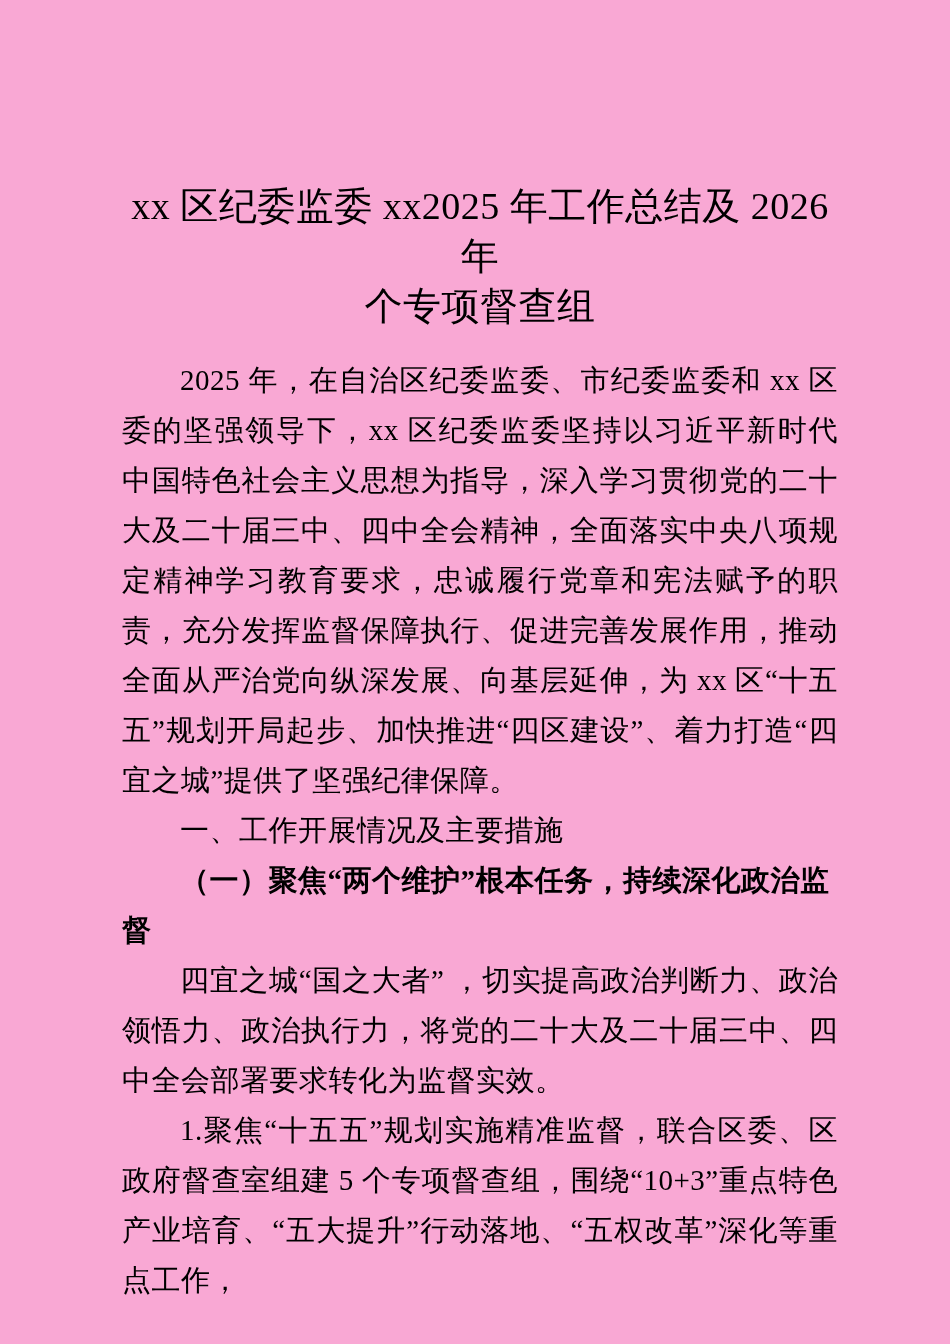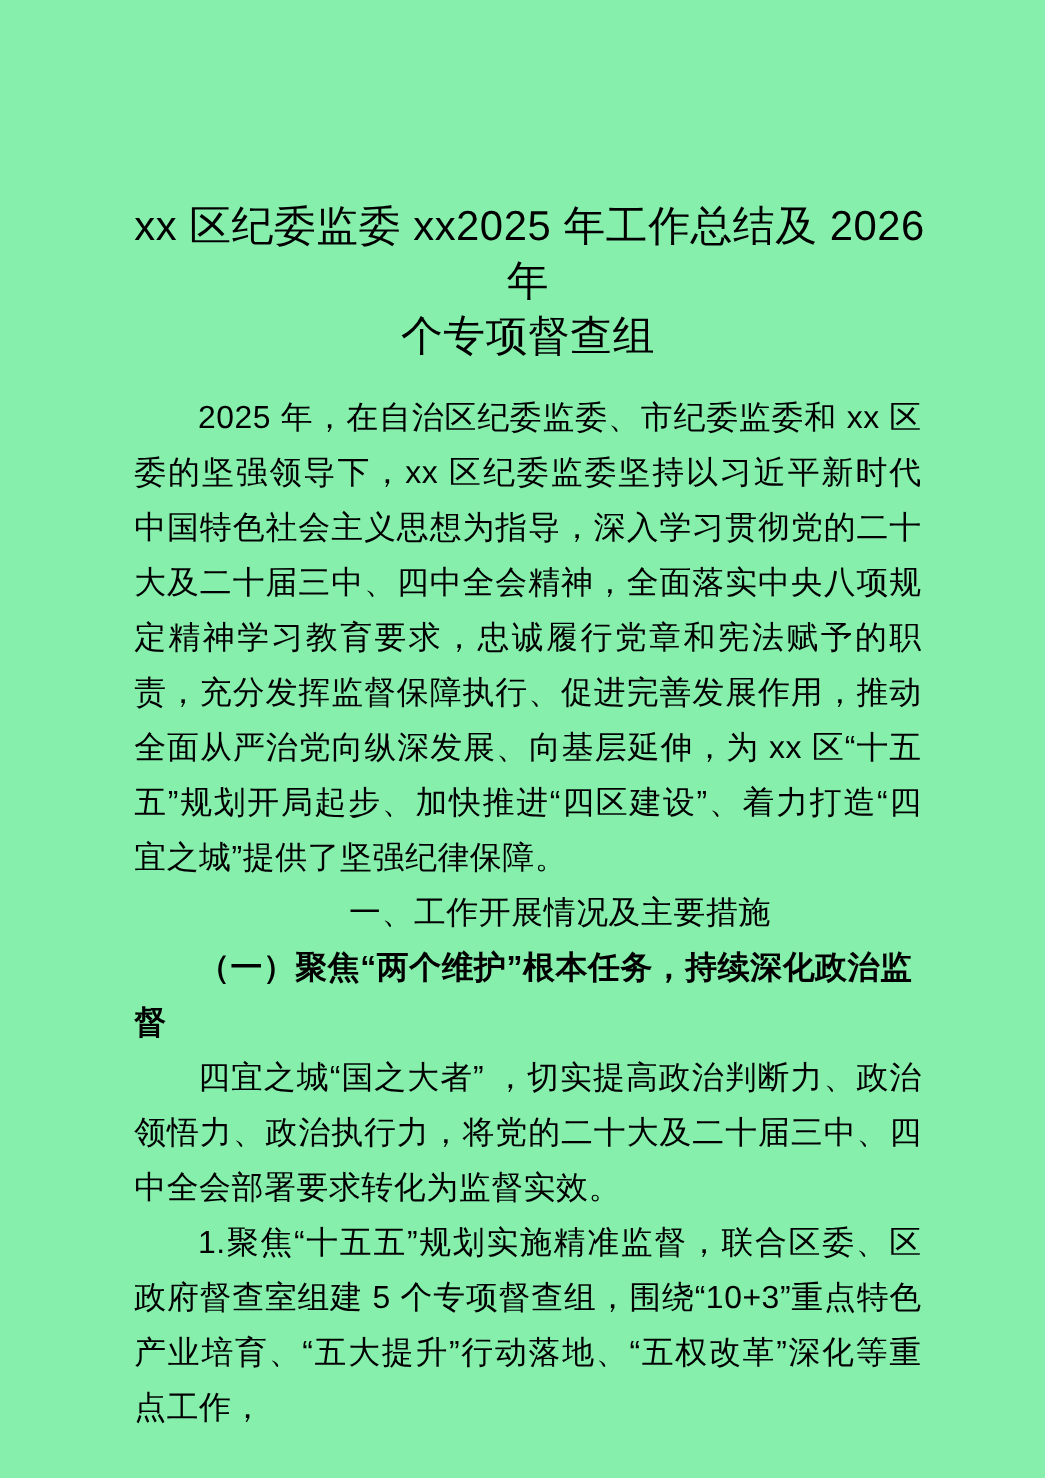--- a/index.html
+++ b/index.html
@@ -4,23 +4,23 @@
 <style>
   html, body {
     margin: 0;
     padding: 0;
     background: #ffffff;
   }
   .page {
     position: relative;
     width: 950px;
     height: 1344px;
-    background: #86efac;
+    background: #f9a8d4;
     color: #000000;
-    font-family: Liberation Sans, sans-serif;
+    font-family: Liberation Serif, serif;
     overflow: hidden;
     box-sizing: border-box;
   }
   .content {
     box-sizing: border-box;
     padding: 181px 112px 0 122px; 
     width: 100%;
   }
   .doc-title {
     margin: 0 0 24px 0;
@@ -38,21 +38,21 @@
     margin: 0;
     font-size: 29px;
     line-height: 50px;
     text-align: justify;
     text-justify: inter-ideograph;
     text-indent: 2em;
     letter-spacing: 0.5px;
   }
   .para--heading {
     font-weight: 400;
-    text-align: center;
+    text-align: left;
   }
   .para--subheading {
     font-weight: 700;
     text-align: left;
   }
 </style>
 </head>
 <body>
 
 <div class="page">

